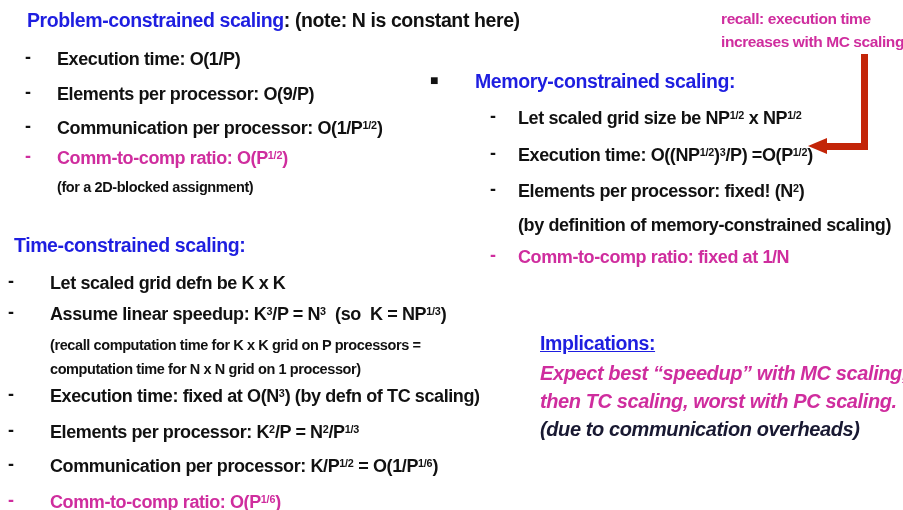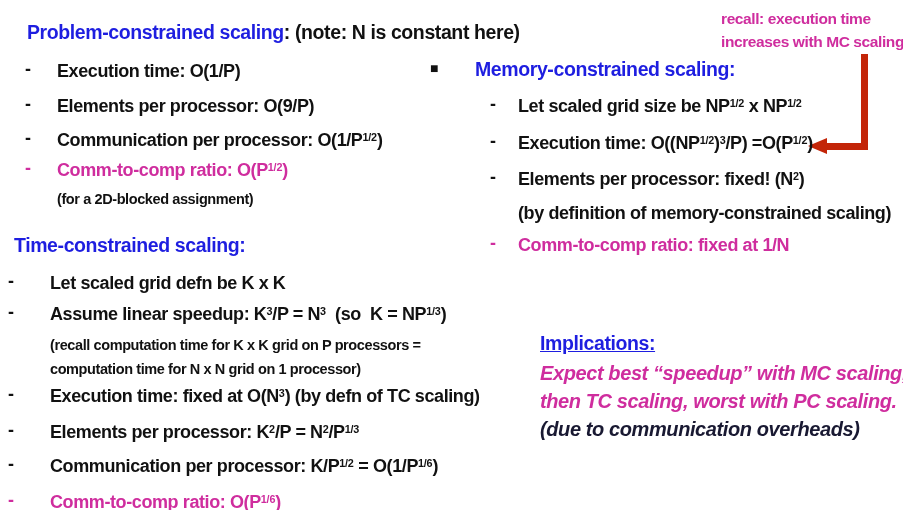--- a/index.html
+++ b/index.html
@@ -12,21 +12,21 @@
   .heading{font-size:19.5px;line-height:24px;white-space:nowrap;}
   .c-blue{color:var(--blue);}
   .c-magenta{color:var(--magenta);}
   .c-black{color:#111111;}
   .c-navy{color:var(--navy);}
   .row{position:relative;font-size:18px;line-height:23px;white-space:nowrap;}
   .row .dash{position:absolute;left:0;top:-2px;}
   .row.small{font-size:14.5px;}
   sup{font-size:60%;vertical-align:baseline;position:relative;top:-0.5em;letter-spacing:-0.2px;}
   
-  #pc{left:25px;top:20px;}
+  #pc{left:25px;top:8px;}
   #pc .heading{margin-left:2px;}
   #pc .row{padding-left:32px;}
   #pc .row:nth-child(1){margin-top:16px;}
   #pc .row:nth-child(2){margin-top:12px;}
   #pc .row:nth-child(3){margin-top:11px;}
   #pc .row:nth-child(4){margin-top:5px;}
   #pc .row:nth-child(5){margin-top:5px;line-height:20px;}
   
   #tc{left:8px;top:233px;}
   #tc .heading{margin-left:6px;}
@@ -36,21 +36,21 @@
   #tc .row:nth-child(3){margin-top:6px;}
   #tc .row:nth-child(4){margin-top:1px;}
   #tc .row:nth-child(5){margin-top:4px;}
   #tc .row:nth-child(6){margin-top:11px;}
   #tc .row:nth-child(7){margin-top:9px;}
   #tc .row:nth-child(8){margin-top:11px;}
   
   #mc{left:430px;top:57px;}
   #mc .head-row{position:relative;}
   #mc .sq{position:absolute;left:0;top:3px;font-size:14px;color:#111;}
-  #mc .heading{margin-left:45px;}
+  #mc .heading{margin-left:45px;margin-top:12px;}
   #mc .items{margin-left:60px;}
   #mc .row{padding-left:28px;}
   #mc .row:nth-child(1){margin-top:14px;}
   #mc .row:nth-child(2){margin-top:12px;}
   #mc .row:nth-child(3){margin-top:11px;}
   #mc .row:nth-child(4){margin-top:9px;}
   #mc .row:nth-child(5){margin-top:9px;}
   
   #notice{left:721px;top:7px;font-size:15.5px;line-height:23px;color:var(--magenta);white-space:nowrap;}
   

